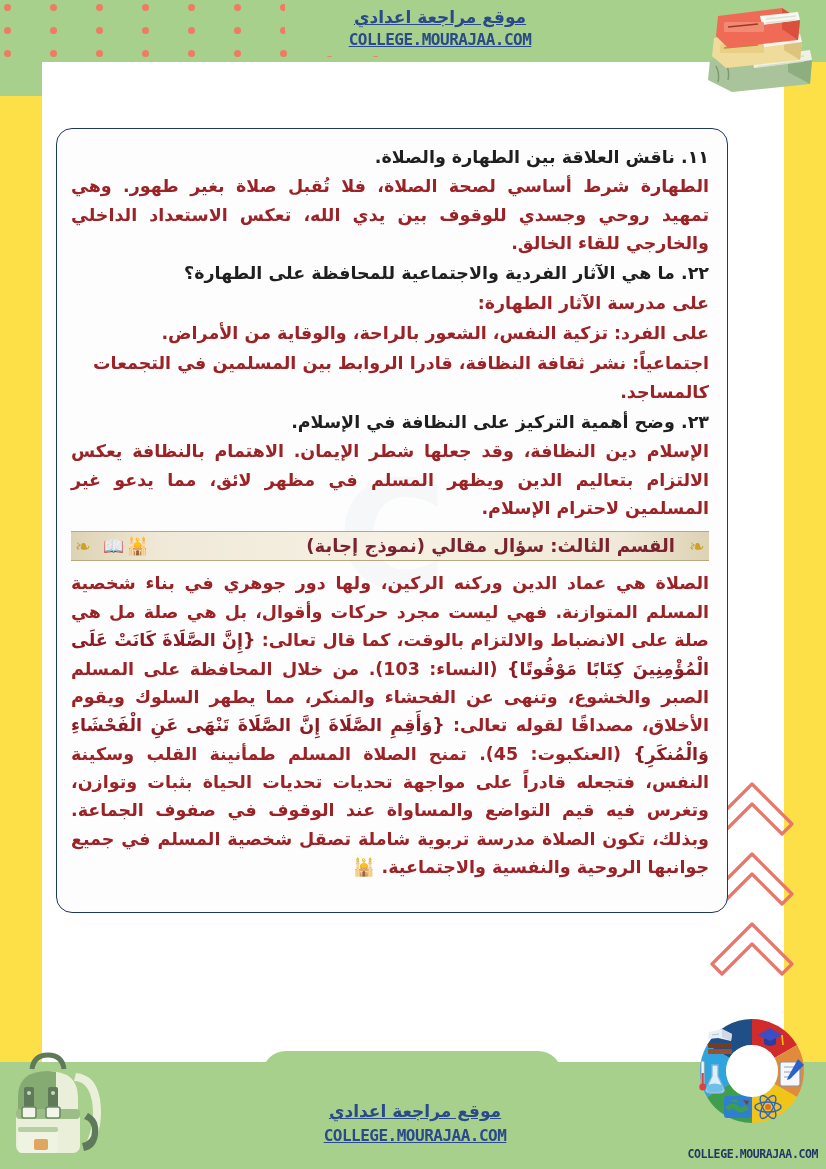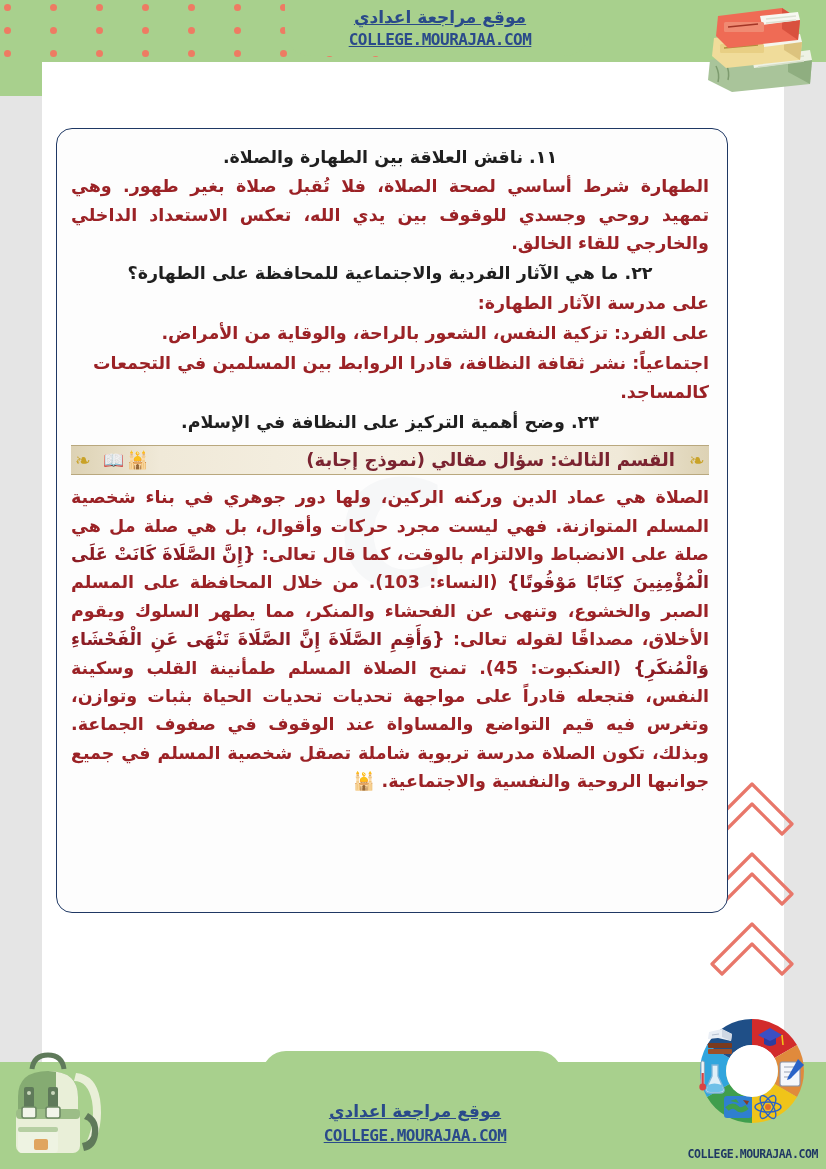--- a/index.html
+++ b/index.html
@@ -5,21 +5,21 @@
   * { margin:0; padding:0; box-sizing:border-box; }
   html,body { width:826px; height:1169px; }
   body {
     font-family:"DejaVu Sans","Liberation Sans",sans-serif;
     background:#ffffff;
     position:relative;
     overflow:hidden;
   }
 
   
-  .page { position:absolute; inset:0; background:#e5e5e5;border-radius:30px; }
+  .page { position:absolute; inset:0; background:#fde047;border-radius:30px; }
 
   
   .top-green {
     position:absolute; left:0; top:0; width:826px; height:62px;
     background:#a8d08d;
   }
   .top-green-left {
     position:absolute; left:0; top:0; width:96px; height:96px;
     background:#a8d08d;
   }
@@ -86,21 +86,21 @@
     position:absolute; left:50%; top:52%;
     transform:translate(-50%,-50%);
     font-size:150px; color:rgba(120,140,170,0.055);
     font-weight:700; pointer-events:none; z-index:0;
   }
   .card-inner { position:relative; z-index:2; }
 
   
   .q {
     font-size:17.5px; font-weight:700; color:#1f1f1f;
-    line-height:1.62; text-align:center; direction:rtl;
+    line-height:1.62; text-align:right; direction:rtl;
     margin-bottom:1px;
   }
   .ans {
     font-size:17.5px; font-weight:700; color:#9b2226;
     line-height:1.62; text-align:justify; text-align-last:right;
     direction:rtl; margin-bottom:2px;
   }
   .ans.tight { text-align:right; }
 
   
@@ -241,20 +241,21 @@
     <div class="wm">C</div>
     <div class="card-inner">
 
       <div class="q">١١. ناقش العلاقة بين الطهارة والصلاة.</div>
       <div class="ans">الطهارة شرط أساسي لصحة الصلاة، فلا تُقبل صلاة بغير طهور. وهي تمهيد روحي وجسدي للوقوف بين يدي الله، تعكس الاستعداد الداخلي والخارجي للقاء الخالق.</div>
       <div class="q">٢٢. ما هي الآثار الفردية والاجتماعية للمحافظة على الطهارة؟</div>
       <div class="ans tight">على مدرسة الآثار الطهارة:</div>
       <div class="ans tight">على الفرد: تزكية النفس، الشعور بالراحة، والوقاية من الأمراض.</div>
       <div class="ans tight">اجتماعياً: نشر ثقافة النظافة، قادرا الروابط بين المسلمين في التجمعات كالمساجد.</div>
       <div class="q">٢٣. وضح أهمية التركيز على النظافة في الإسلام.</div>
+      <div class="ans">الإسلام دين النظافة، وقد جعلها شطر الإيمان. الاهتمام بالنظافة يعكس الالتزام بتعاليم الدين ويظهر المسلم في مظهر لائق، مما يدعو غير المسلمين لاحترام الإسلام.</div>
 
       <div class="sec-bar">
         <span class="sec-orn r">❧</span>
         <span class="sec-title">القسم الثالث: سؤال مقالي (نموذج إجابة)</span>
         <span class="sec-icons">
           <span>🕌</span>
           <span>📖</span>
         </span>
         <span class="sec-orn l">❧</span>
       </div>

